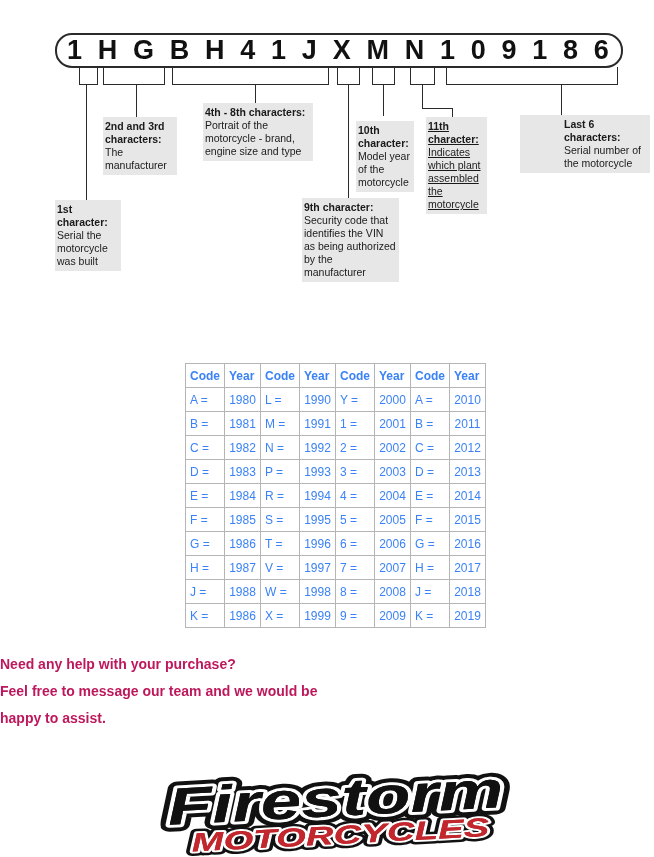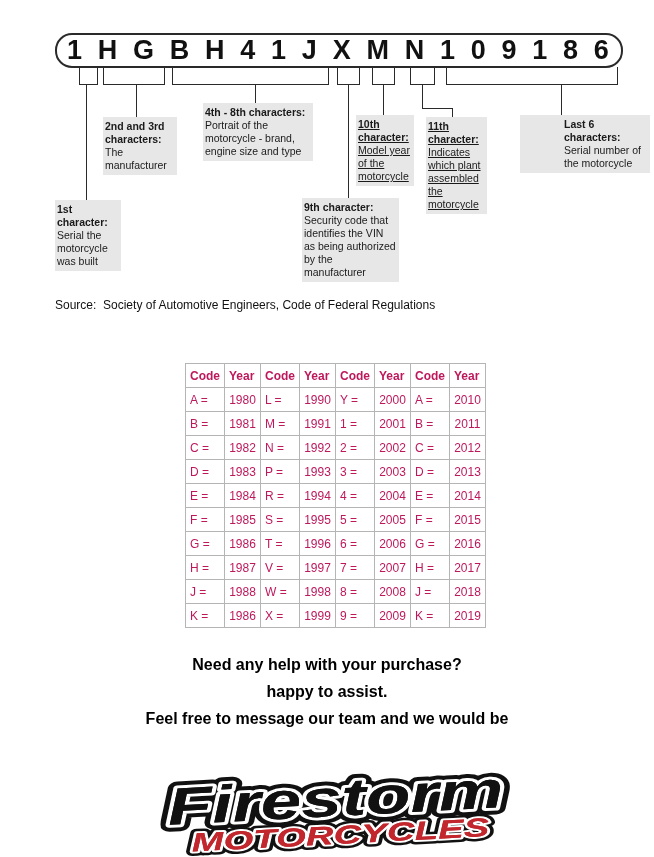--- a/index.html
+++ b/index.html
@@ -29,32 +29,32 @@
   }
   .callout-title { font-weight:bold; }
   .callout-body  { font-weight:normal; }
   .source {
     position:absolute; left:55px; top:298px; font-size:12px; color:#111;
     white-space:pre;
   }
   
   .year-table {
     position:absolute; left:185px; top:363px; border-collapse:collapse;
-    font-size:12px; color:#be185d;
+    font-size:12px; color:#3b82f6;
   }
   .year-table th, .year-table td {
     border:1px solid #b5b5b5; height:17px; box-sizing:content-box;
   }
   .year-table th { font-weight:bold; text-align:left; padding:3px 4px 3px 4px; }
   .col-code { width:28px; text-align:left;  padding:3px 4px; }
   .col-year { width:27px; text-align:center; padding:3px 4px; }
   
   .help {
-    position:absolute; left:0; top:651px; width:654px; text-align:center;
-    font-size:16px; font-weight:bold; line-height:27px; color:#000000;
+    position:absolute; left:0; top:651px; width:654px; 
+    font-size:14px; font-weight:bold; line-height:27px; color:#be185d;
   }
   
   .logo { position:absolute; left:160px; top:766px; width:352px; height:88px; transform:rotate(-3deg); }
 </style>
 </head>
 <body>
 
 <div class="canvas">
 
   <div class="vin-box">
@@ -104,34 +104,33 @@
     <div class="callout-body">The manufacturer</div>
   </div>
   <div class="callout" style="left:203px; top:103px; width:106px;">
     <div class="callout-title">4th - 8th characters:</div>
     <div class="callout-body">Portrait of the motorcycle - brand, engine size and type</div>
   </div>
   <div class="callout" style="left:302px; top:198px; width:93px;">
     <div class="callout-title">9th character:</div>
     <div class="callout-body">Security code that identifies the VIN as being authorized by the manufacturer</div>
   </div>
-  <div class="callout" style="left:356px; top:115px; width:54px;text-decoration:underline;">
+  <div class="callout" style="left:356px; top:121px; width:54px;">
     <div class="callout-title">10th character:</div>
     <div class="callout-body">Model year of the motorcycle</div>
   </div>
   <div class="callout" style="left:426px; top:117px; width:57px;text-decoration:underline;">
     <div class="callout-title">11th character:</div>
     <div class="callout-body">Indicates which plant assembled the motorcycle</div>
   </div>
   <div class="callout" style="left:520px; top:115px; width:84px;padding-left:44px;">
     <div class="callout-title">Last 6 characters:</div>
     <div class="callout-body">Serial number of the motorcycle</div>
   </div>
 
-  <div class="source">Source:  Society of Automotive Engineers, Code of Federal Regulations</div>
 
   <table class="year-table">
     <tbody>
         <tr>
       <th>Code</th>
       <th>Year</th>
       <th>Code</th>
       <th>Year</th>
       <th>Code</th>
       <th>Year</th>
@@ -236,22 +235,22 @@
       <td class="col-code">9 =</td>
       <td class="col-year">2009</td>
       <td class="col-code">K =</td>
       <td class="col-year">2019</td>
     </tr>
   </tbody>
     </table>
 
   <div class="help">
     <div>Need any help with your purchase?</div>
+    <div>Feel free to message our team and we would be</div>
     <div>happy to assist.</div>
-    <div>Feel free to message our team and we would be</div>
   </div>
 
   <div class="logo">
     <svg width="352" height="88" viewBox="0 0 352 88">
       <g font-family="&quot;Liberation Sans&quot;, sans-serif" font-weight="bold" font-style="italic">
         <text x="8" y="50" font-size="52" textLength="336" lengthAdjust="spacingAndGlyphs" fill="#111111" stroke="#111111" stroke-width="14" stroke-linejoin="round" paint-order="stroke">Firestorm</text>
         <text x="8" y="50" font-size="52" textLength="336" lengthAdjust="spacingAndGlyphs" fill="#111111" stroke="#ffffff" stroke-width="6" stroke-linejoin="round" paint-order="stroke">Firestorm</text>
         <text x="8" y="50" font-size="52" textLength="336" lengthAdjust="spacingAndGlyphs" fill="#111111">Firestorm</text>
 
         <text x="30" y="78" font-size="26" textLength="298" lengthAdjust="spacingAndGlyphs" fill="#c1272d" stroke="#111111" stroke-width="9" stroke-linejoin="round" paint-order="stroke">MOTORCYCLES</text>

